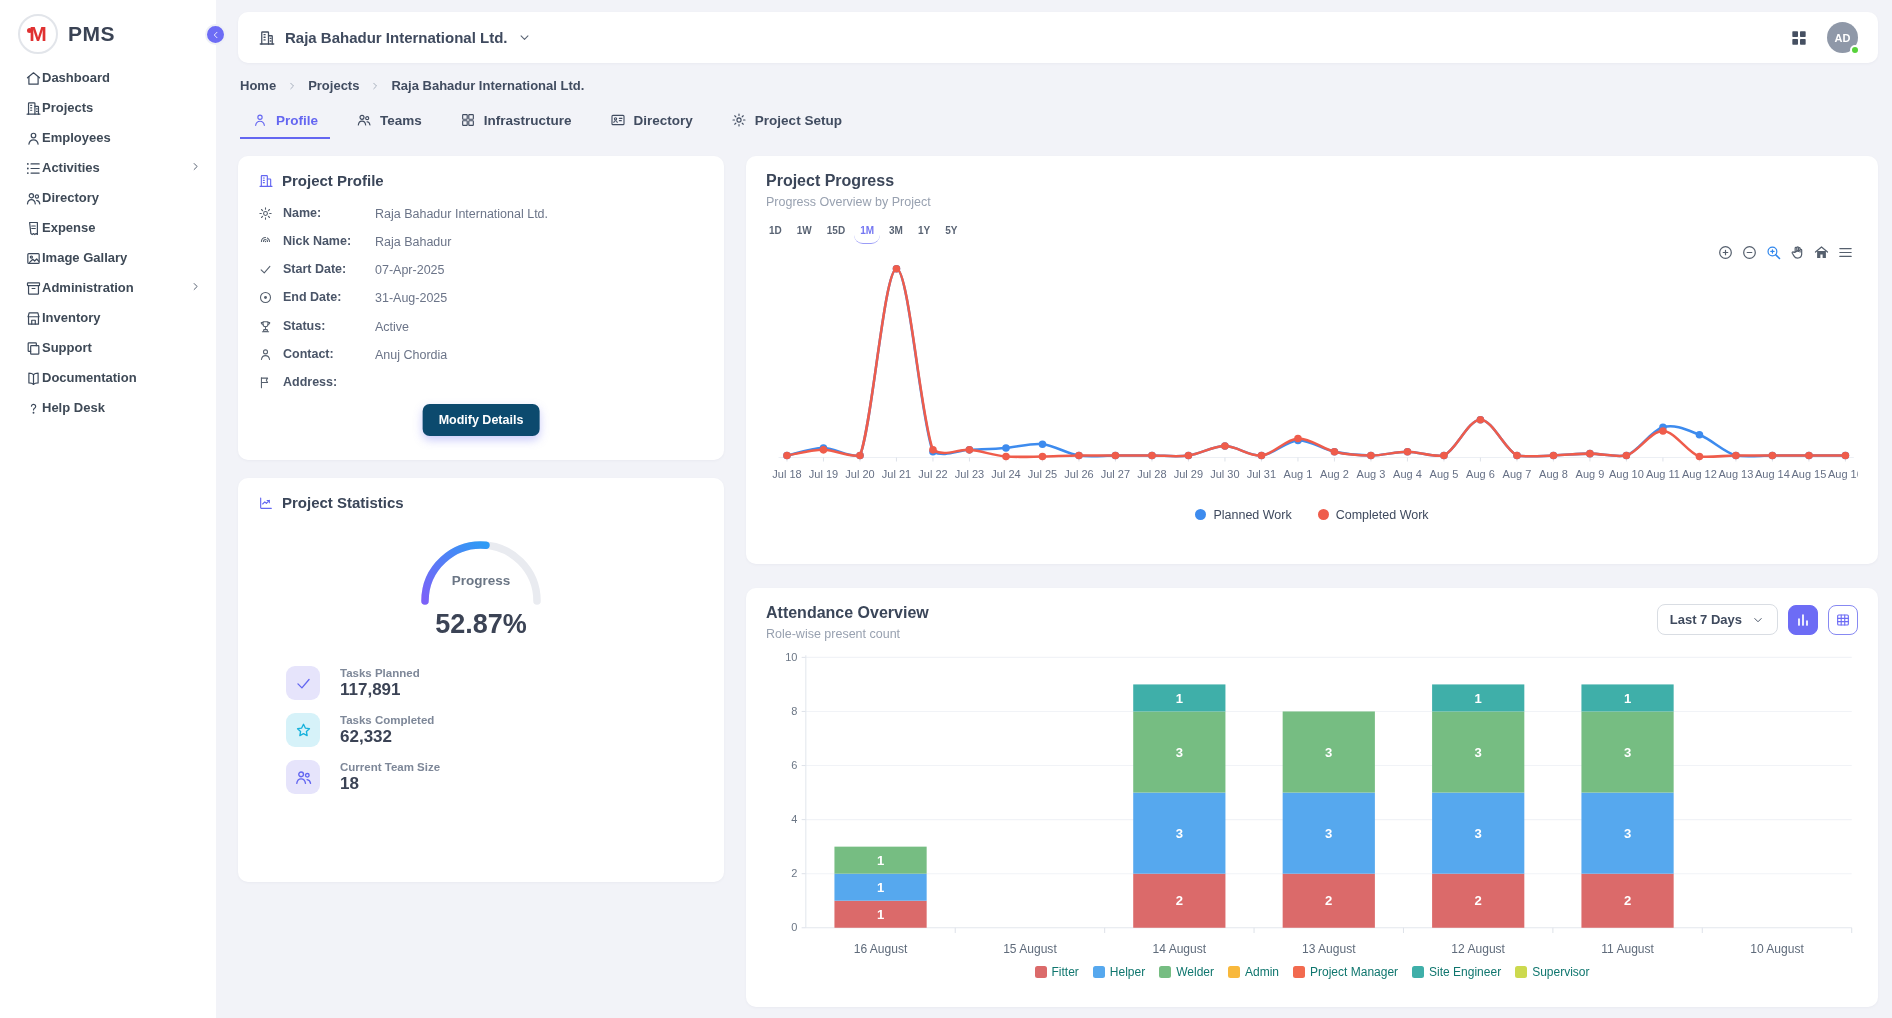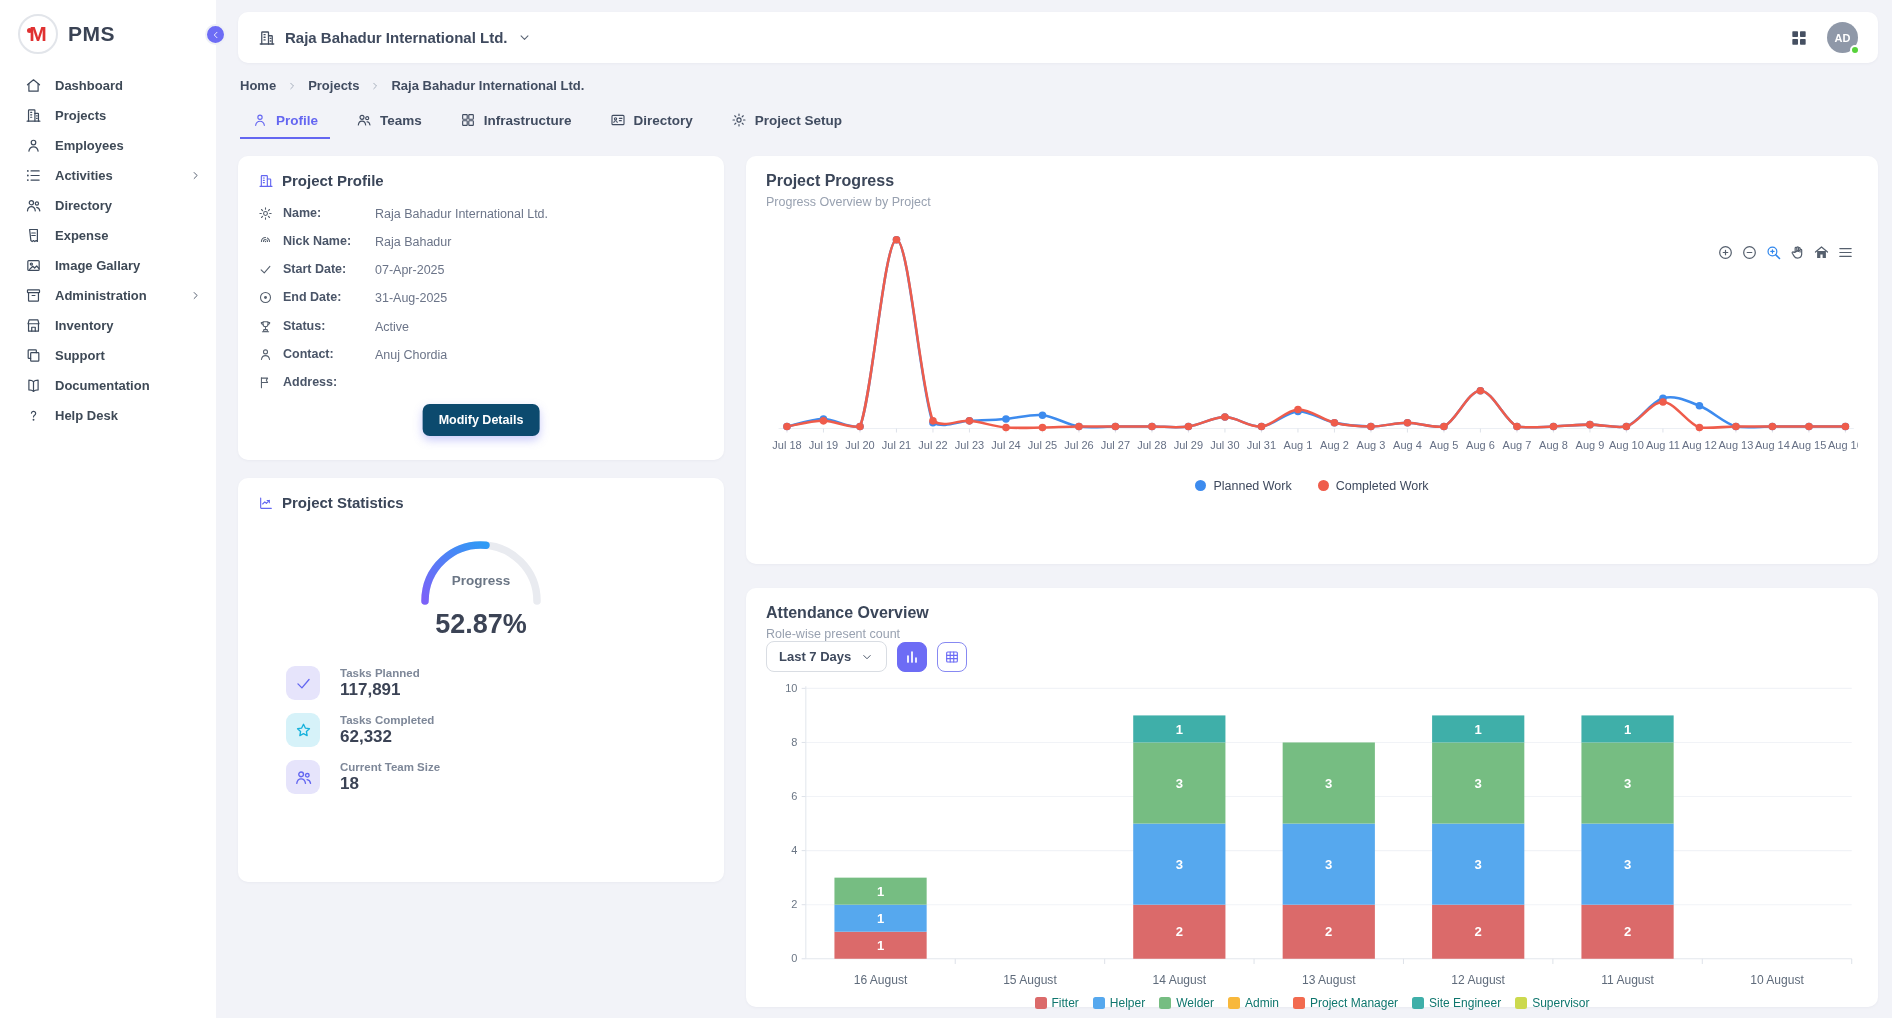--- a/index.html
+++ b/index.html
@@ -6,21 +6,21 @@
   html,body { width:1892px; height:1018px; overflow:hidden; }
   body { font-family:"Liberation Sans", sans-serif; background:#f2f3f8; color:#3b4659; }
   .app { display:flex; width:100%; height:100%; }
 
   
   .sidebar { width:216px; flex:none; background:#fff; height:100%; position:relative; z-index:2; }
   .logo-row { display:flex; align-items:center; gap:10px; padding:14px 0 16px 18px; }
   .logo-badge { width:40px; height:40px; border-radius:50%; border:2px solid #e2e5ea; display:flex; align-items:center; justify-content:center; font-weight:800; font-size:21px; color:#e03131; position:relative; }
   .logo-badge:before { content:""; position:absolute; left:7px; top:12px; width:5px; height:5px; border-radius:50%; background:#e03131; }
   .logo-text { font-size:21px; font-weight:800; color:#3a4354; letter-spacing:.5px; }
-  .nav-item { display:flex; align-items:center; gap:13px; height:30px; padding:0 14px 0 25px; cursor:pointer; }
+  .nav-item { display:flex; align-items:flex-start; height:30px; padding:0 14px 0 25px; cursor:pointer; }
   .nav-item .ic { width:17px; height:17px; color:#3d4a5c; flex:none; display:flex; }
   .nav-item .lbl { font-size:13px; font-weight:600; color:#3e4956; flex:1; white-space:nowrap; }
   .nav-item .chev { width:13px; height:13px; color:#4a5568; display:flex; }
   .collapse-btn { position:absolute; left:205px; top:24px; width:21px; height:21px; border-radius:50%; background:#6d6cf5; border:2px solid #eef0f6; color:#fff; display:flex; align-items:center; justify-content:center; cursor:pointer; z-index:5; }
   .collapse-btn svg { width:12px; height:12px; }
 
   
   .main { flex:1; height:100%; padding:12px 14px 0 22px; position:relative; overflow:hidden; }
   .topbar { background:#fff; border-radius:10px; height:51px; display:flex; align-items:center; justify-content:space-between; padding:0 20px; box-shadow:0 1px 3px rgba(25,35,65,.04); }
   .company-selector { display:flex; align-items:center; gap:9px; cursor:pointer; }
@@ -87,21 +87,21 @@
   .tool { width:17px; height:17px; color:#56606e; cursor:pointer; display:flex; }
   .tool.active { color:#2f86ec; }
   #line-chart { display:block; width:100%; margin-top:14px; }
   .line-legend { display:flex; justify-content:center; gap:26px; margin-top:2px; }
   .lg-item { display:flex; align-items:center; gap:7px; cursor:pointer; }
   .lg-dot { width:11px; height:11px; border-radius:50%; }
   .lg-txt { font-size:12.5px; color:#3f4a5e; }
 
   
   .attendance-card { height:419px; padding:16px 20px; }
-  .att-header { display:flex; justify-content:space-between; align-items:flex-start;flex-direction:column; }
+  .att-header { display:flex; justify-content:space-between; align-items:flex-start; }
   .att-controls { display:flex; align-items:center; gap:10px; }
   .select-box { display:flex; align-items:center; gap:9px; border:1px solid #d9dde3; border-radius:8px; padding:7px 12px; cursor:pointer; background:#fff; }
   .select-box .val { font-size:13px; font-weight:600; color:#3f4a5e; }
   .select-box .chev { width:14px; height:14px; color:#4a5568; display:flex; }
   .toggle-btn { width:30px; height:30px; border-radius:8px; display:flex; align-items:center; justify-content:center; cursor:pointer; }
   .toggle-btn svg { width:16px; height:16px; }
   .toggle-btn.solid { background:#6d6cf5; color:#fff; border:1px solid #6d6cf5; }
   .toggle-btn.outline { background:#fff; color:#6d6cf5; border:1.5px solid #8789f2; }
   #bar-chart { display:block; width:100%; margin-top:8px; }
   .bar-legend { display:flex; justify-content:center; gap:14px; margin-top:2px; }
@@ -520,20 +520,29 @@
             </div>
         </section>
 
       </div>
 
       <div class="right-col">
 
         <section class="card progress-card">
           <div class="chart-title">Project Progress</div>
           <div class="chart-sub">Progress Overview by Project</div>
+          <div class="ranges" id="ranges">
+              <span class="range">1D</span>
+              <span class="range">1W</span>
+              <span class="range">15D</span>
+              <span class="range active">1M</span>
+              <span class="range">3M</span>
+              <span class="range">1Y</span>
+              <span class="range">5Y</span>
+            </div>
           <div class="apex-toolbar" id="toolbar">
               <span class="tool">
                 <svg viewBox="0 0 24 24" width="100%" height="100%" fill="none" stroke="currentColor" stroke-width="1.7" stroke-linecap="round" stroke-linejoin="round">
                   <circle cx="12" cy="12" r="8.2"></circle>
                   <path d="M12 8.8v6.4M8.8 12h6.4"></path>
                 </svg>
               </span>
               <span class="tool">
                 <svg viewBox="0 0 24 24" width="100%" height="100%" fill="none" stroke="currentColor" stroke-width="1.7" stroke-linecap="round" stroke-linejoin="round">
                   <circle cx="12" cy="12" r="8.2"></circle>

